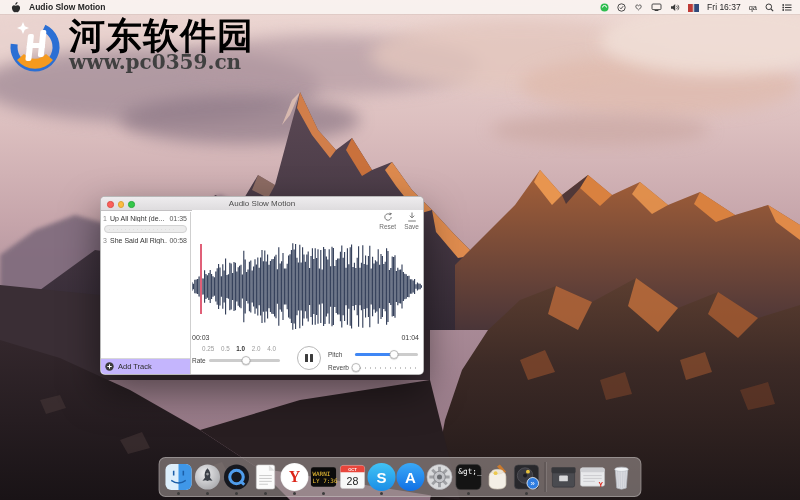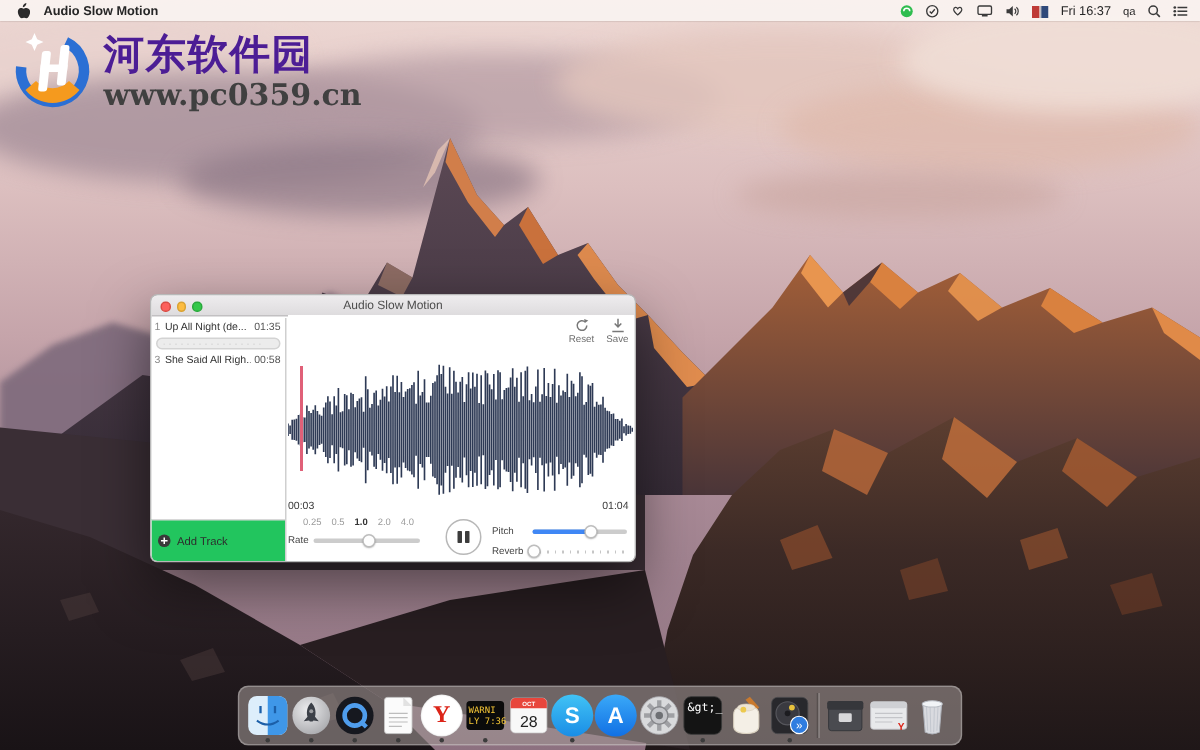--- a/index.html
+++ b/index.html
@@ -15,43 +15,43 @@
     font-size:9px; color:#262626; z-index:50; box-shadow:0 0 1px rgba(0,0,0,.3); }
   .menubar .left { display:flex; align-items:center; gap:9px; padding-left:10px; }
   .menubar .appname { font-weight:bold; font-size:8.5px; }
   .menubar .right { margin-left:auto; display:flex; align-items:flex-end; gap:8px; padding-right:8px; }
   .mb-ic { display:flex; align-items:center; }
   .mb-txt { font-size:8.5px; }
   .mb-txt.small { font-size:7.5px; }
 
   
   .watermark { position:absolute; top:16px; left:8px; display:flex; gap:6px; z-index:40; align-items:center; }
-  .wm-text .wm-name { font-family:"DejaVu Sans", sans-serif; font-weight:bold; font-size:27px; color:#4c1d95; letter-spacing:1px; line-height:28px; }
+  .wm-text .wm-name { font-family:"DejaVu Sans", sans-serif; font-weight:bold; font-size:36px; color:#000000; letter-spacing:1px; line-height:28px; }
   .wm-text .wm-url  { font-family:"DejaVu Serif", serif; font-weight:bold; font-size:20px; color:#404040; line-height:24px; }
 
   
   .window { position:absolute; left:100px; top:196px; width:324px; height:179px;
     background:#fff; border-radius:5px; overflow:hidden; z-index:30;
     border:1px solid rgba(0,0,0,.28); box-shadow:0 16px 38px rgba(0,0,0,.5); }
   .titlebar { position:relative; height:14px; background:linear-gradient(#eeecee,#dedcde);
     border-bottom:1px solid #c2c0c2; display:flex; align-items:center; }
   .tl-dots { position:absolute; left:6px; top:4px; display:flex; gap:4px; }
   .tl-dot { width:6.5px; height:6.5px; border-radius:50%; }
   .tl-red{background:#fc605c;border:.5px solid #d94c44;} .tl-yel{background:#fdbc40;border:.5px solid #d9a335;} .tl-grn{background:#34c84a;border:.5px solid #2aa83c;}
   .win-title { width:100%; text-align:center; font-size:8px; color:#4c4c4c; }
 
   .sidebar { position:absolute; left:0; top:15px; bottom:0; width:90px; background:#fff; border-right:1px solid #cfcfcf; }
   .trackrow { display:flex; align-items:center; padding:2px 3px 2px 2px; font-size:7px; color:#333; height:12px; }
   .trackrow .idx { width:7px; color:#8a8a8a; }
   .trackrow .tname { flex:1; white-space:nowrap; overflow:hidden; }
   .trackrow .tdur { color:#555; padding-left:2px; }
   .ghostrow { margin:1px 3px; height:8px; border:1px solid #d3d3d3; background:#ececec; border-radius:4px;
     background-image:repeating-linear-gradient(90deg,#dedede 0 1px,transparent 1px 4px); background-size:80% 1px; background-repeat:no-repeat; background-position:4px 3px; }
-  .addtrack { position:absolute; left:0; right:0; bottom:0; height:28px; border-top:1px solid #d8d8d8;
-    display:flex; align-items:center; gap:4px; padding-left:4px; font-size:7.5px; color:#2d2d2d; background:#22c55e; }
+  .addtrack { position:absolute; left:0; right:0; bottom:0; height:16px; border-top:1px solid #d8d8d8;
+    display:flex; align-items:center; gap:4px; padding-left:4px; font-size:7.5px; color:#2d2d2d; background:#c4b5fd; }
 
   .mainarea { position:absolute; left:91px; top:13px; right:0; bottom:0; background:#fff; }
   .toolbar { position:absolute; top:2px; right:4px; display:flex; gap:8px; }
   .tb-btn { display:flex; flex-direction:column; align-items:center; gap:1px; font-size:6.5px; color:#6e6e6e; }
 
   .wave-wrap { position:absolute; left:0; top:29px; width:230px; height:95px; }
   .playhead { position:absolute; top:5px; height:70px; width:1.5px; }
 
   .times { position:absolute; left:0; right:4px; top:124px; display:flex; justify-content:space-between; font-size:7px; color:#3a3a3a; }
 

